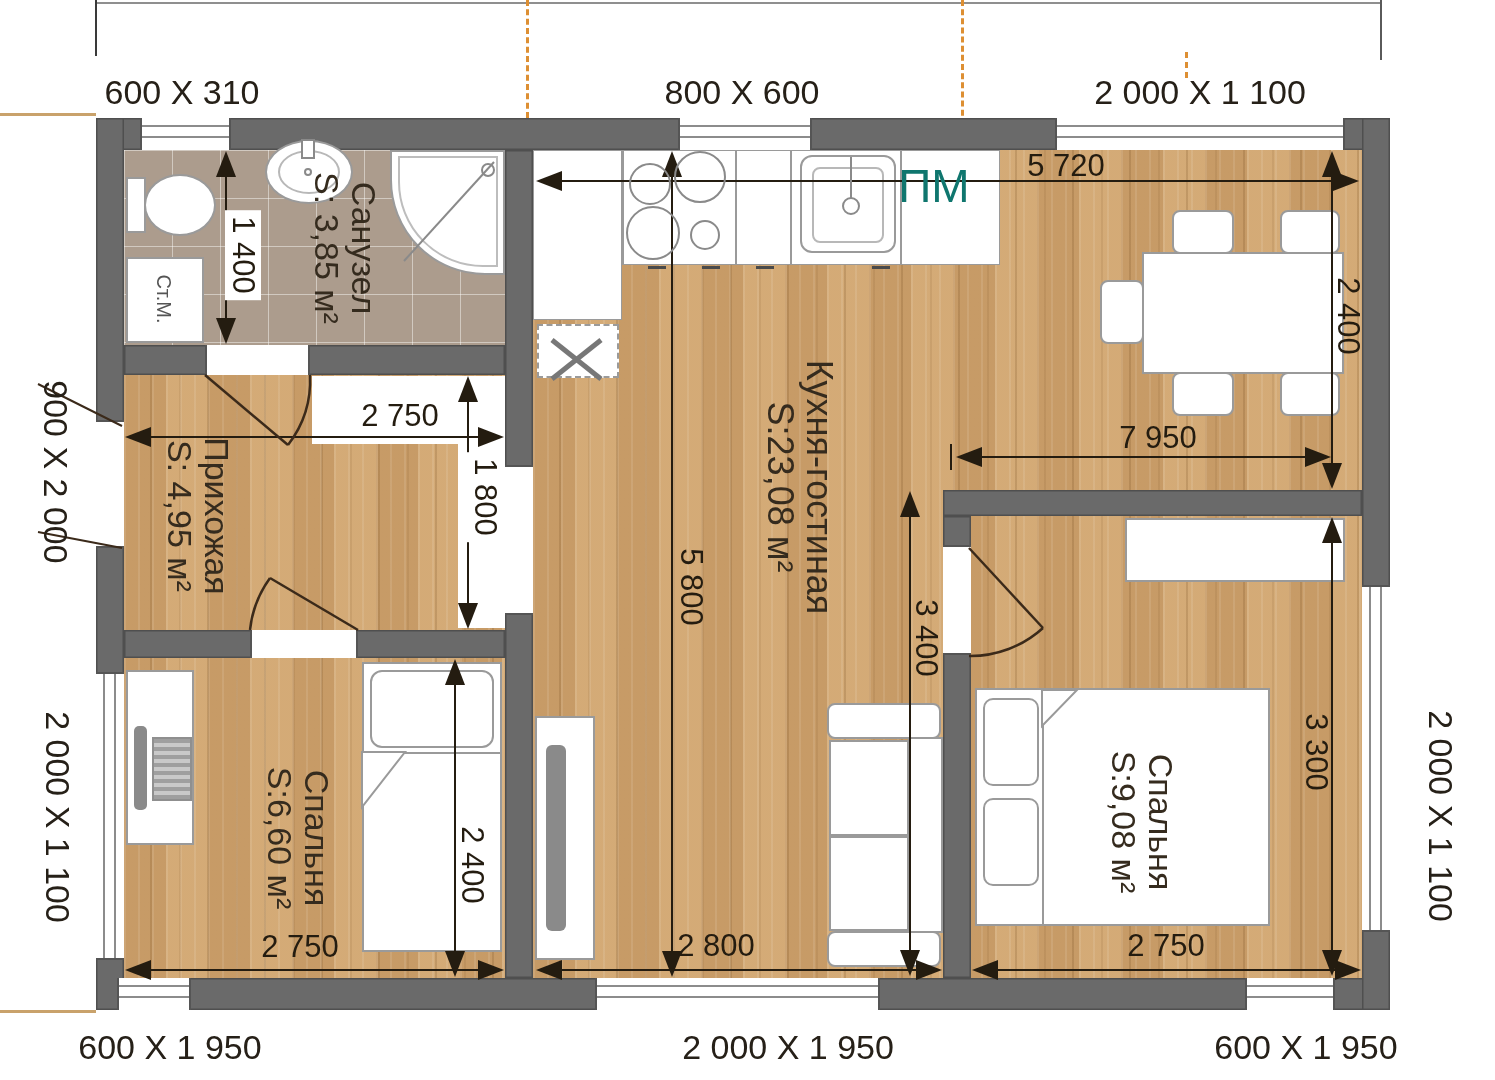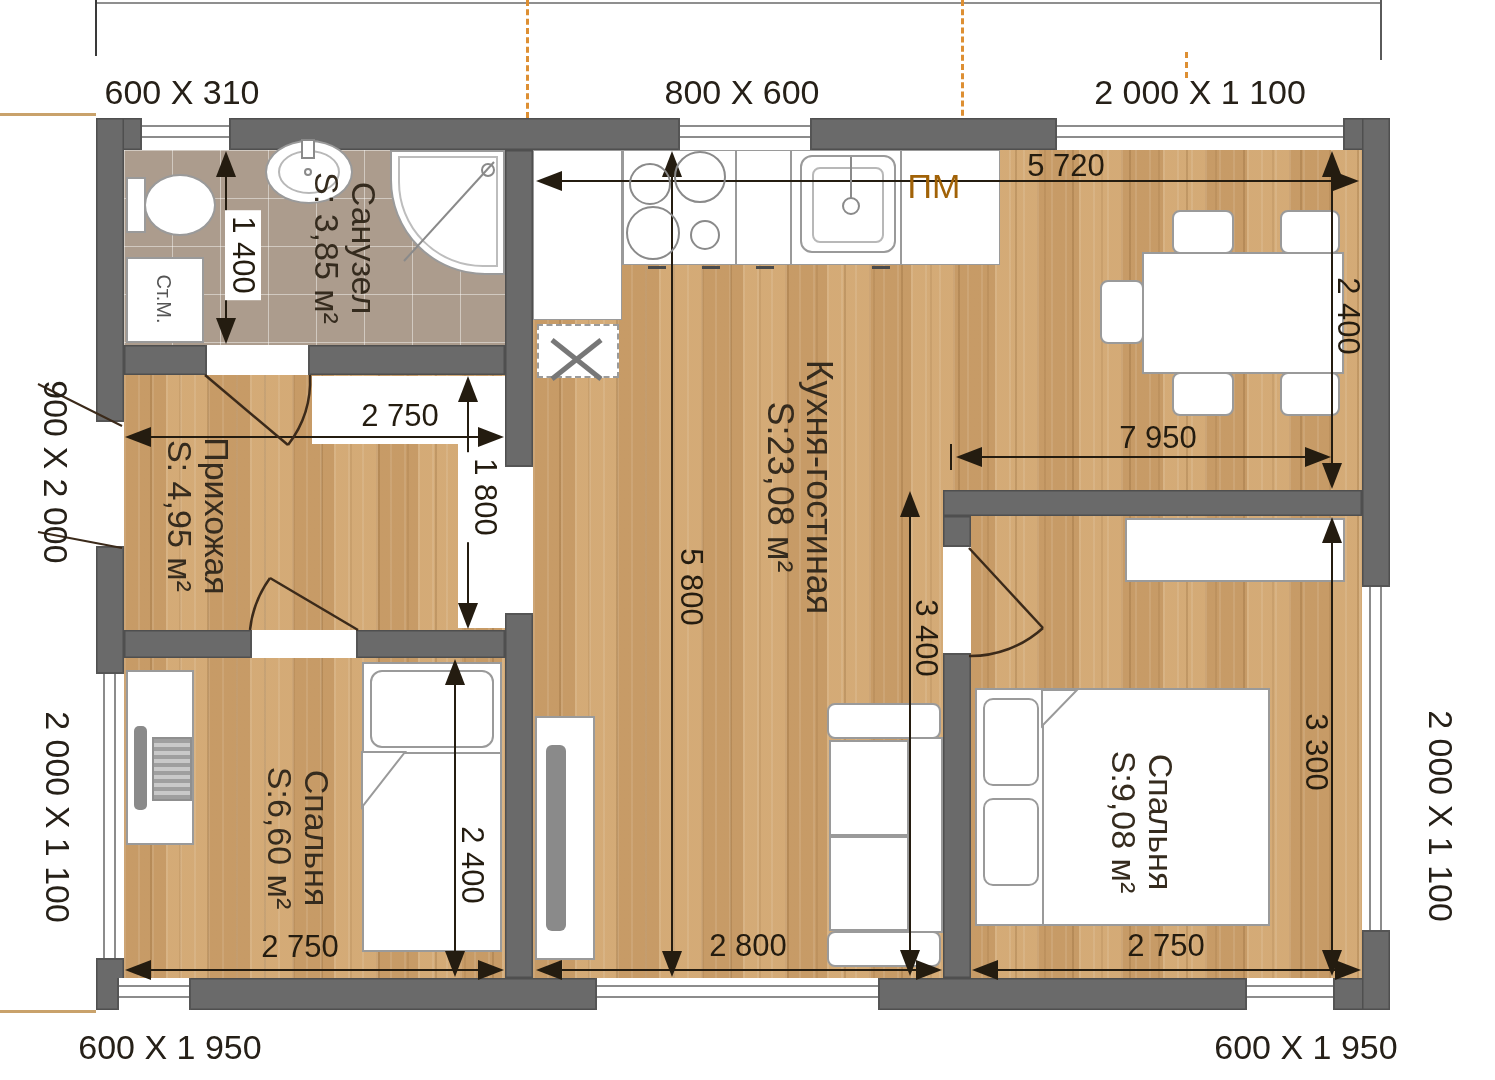--- a/index.html
+++ b/index.html
@@ -191,20 +191,21 @@
     <g stroke="#9a9a9a" stroke-width="2" fill="#fff">
       <path d="M1042,690 L1077,690 L1042,726 Z"></path>
       <path d="M362,752 L405,752 L362,807 Z"></path>
     </g>
   </svg>
 
   <div class="lbl" style="left:182px;top:92px;font-size:34px;">600 X 310</div>
   <div class="lbl" style="left:742px;top:92px;font-size:34px;">800 X 600</div>
   <div class="lbl" style="left:1200px;top:92px;font-size:34px;">2 000 X 1 100</div>
   <div class="lbl" style="left:170px;top:1047px;font-size:34px;">600 X 1 950</div>
+  <div class="lbl" style="left:788px;top:1047px;font-size:34px;">2 000 X 1 950</div>
   <div class="lbl" style="left:1306px;top:1047px;font-size:34px;">600 X 1 950</div>
   <div class="vlbl" style="left:55px;top:472px;font-size:34px;">900 X 2 000</div>
   <div class="vlbl" style="left:57px;top:817px;font-size:34px;">2 000 X 1 100</div>
   <div class="vlbl" style="left:1440px;top:816px;font-size:34px;">2 000 X 1 100</div>
 
   <div class="room" style="left:345px;top:248px;">
     <div>Санузел</div>
       <div>S: 3,85 м²</div>
   </div>
   <div class="room" style="left:198px;top:516px;">
@@ -217,30 +218,30 @@
   </div>
   <div class="room big" style="left:799px;top:487px;">
     <div>Кухня-гостиная</div>
       <div>S:23,08 м²</div>
   </div>
   <div class="room" style="left:1142px;top:822px;">
     <div>Спальня</div>
       <div>S:9,08 м²</div>
   </div>
 
-  <div class="lbl" style="left:934px;top:186px;font-size:34px;color:#a16207;">ПМ</div>
+  <div class="lbl" style="left:934px;top:186px;font-size:46px;color:#0f766e;">ПМ</div>
   <div class="vlbl" style="left:163px;top:299px;font-size:20px;color:#555;">Ст.М.</div>
 
   <div class="vlbl dim chip" style="left:243px;top:255px;">1 400</div>
   <div class="lbl dim" style="left:400px;top:416px;">2 750</div>
   <div class="vlbl dim chip" style="left:485px;top:497px;">1 800</div>
   <div class="lbl dim" style="left:300px;top:947px;">2 750</div>
   <div class="vlbl dim" style="left:472px;top:865px;">2 400</div>
   <div class="lbl dim" style="left:1066px;top:166px;">5 720</div>
   <div class="vlbl dim" style="left:1348px;top:316px;">2 400</div>
   <div class="vlbl dim" style="left:691px;top:587px;">5 800</div>
   <div class="lbl dim" style="left:1158px;top:438px;">7 950</div>
   <div class="vlbl dim" style="left:926px;top:638px;">3 400</div>
-  <div class="lbl dim" style="left:748px;top:946px;">2 800</div>
+  <div class="lbl dim" style="left:716px;top:946px;">2 800</div>
   <div class="vlbl dim" style="left:1316px;top:752px;">3 300</div>
   <div class="lbl dim" style="left:1166px;top:946px;">2 750</div>
 
 </div>
 
 </body></html>

